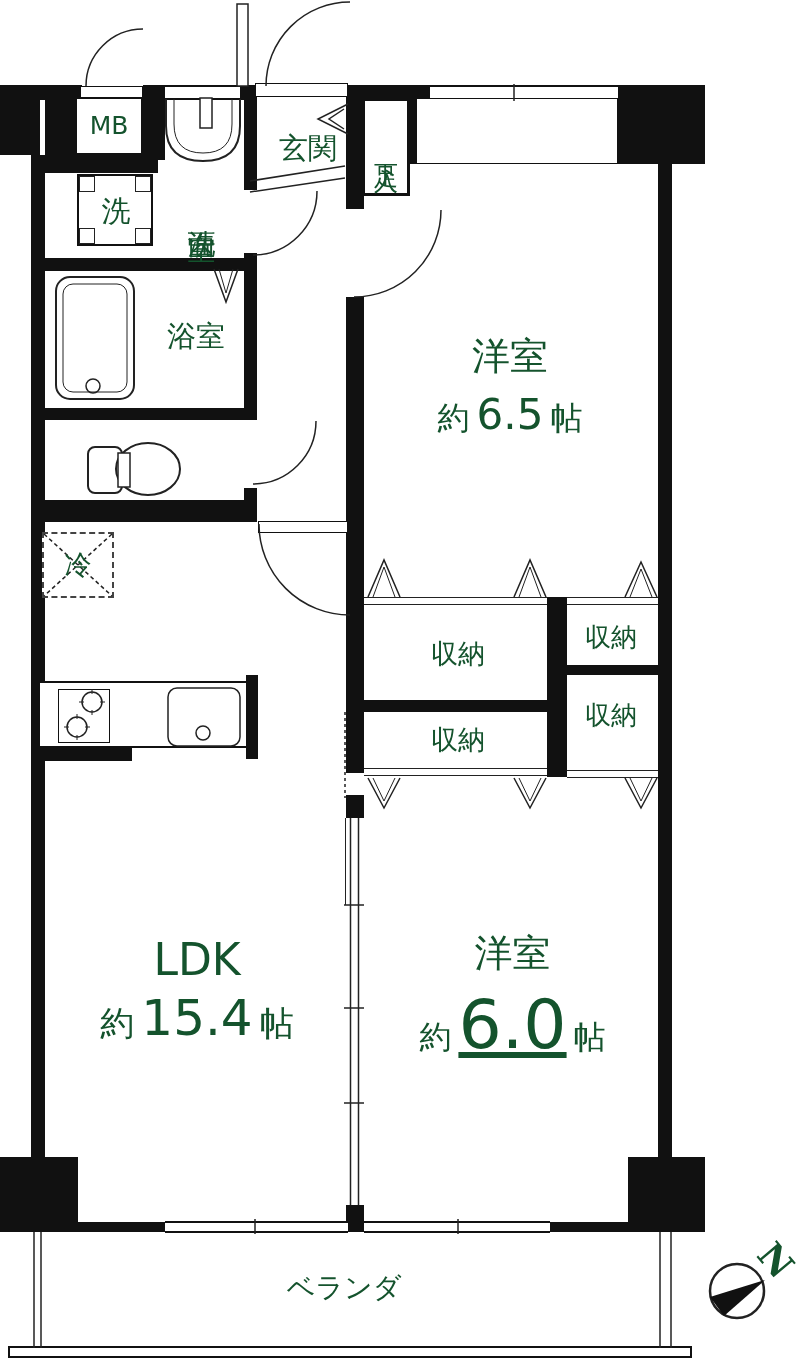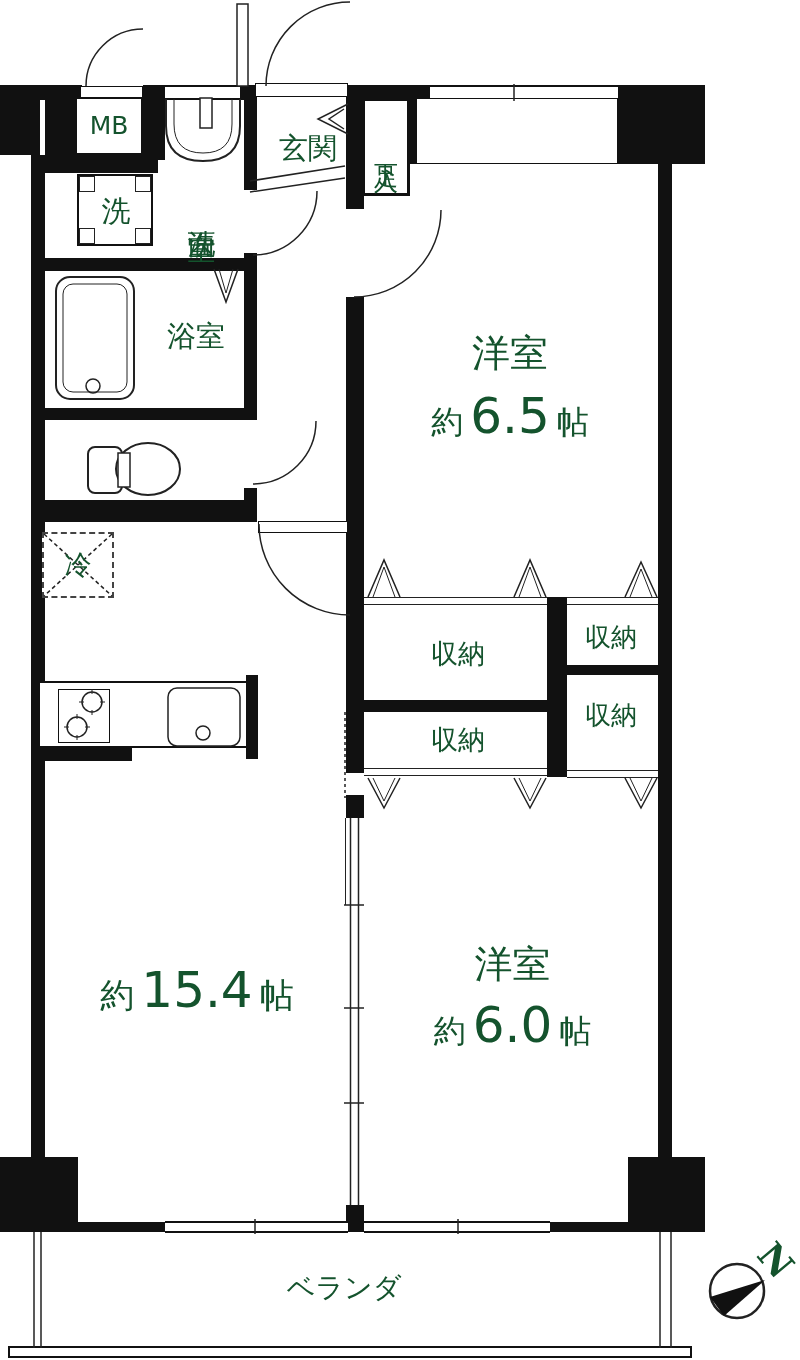--- a/index.html
+++ b/index.html
@@ -168,43 +168,44 @@
   <div class="label vtext" style="left:183px;top:162px;width:36px;height:98px;font-size:28px;">洗面室</div>
   <div class="label" style="left:264px;top:131px;width:88px;height:36px;font-size:29px;">玄関</div>
   <div class="label vtext" style="left:367px;top:103px;width:38px;height:90px;font-size:24px;">下足入</div>
   <div class="label" style="left:150px;top:320px;width:92px;height:34px;font-size:29px;">浴室</div>
   <div class="label" style="left:58px;top:545px;width:40px;height:40px;font-size:27px;">冷</div>
 
   <div class="roomblock" style="left:395px;top:320px;width:230px;height:132px;">
     <div style="font-size:38px;">洋室</div>
     <div class="size-row">
       <span style="font-size:32px;">約</span>
-      <span style="font-size:50px;">6.5</span>
+      <span style="font-size:42px;">6.5</span>
       <span style="font-size:32px;">帖</span>
     </div>
   </div>
 
   <div class="label" style="left:395px;top:636px;width:126px;height:36px;font-size:27px;">収納</div>
   <div class="label" style="left:565px;top:619px;width:92px;height:36px;font-size:26px;">収納</div>
   <div class="label" style="left:395px;top:722px;width:126px;height:36px;font-size:27px;">収納</div>
   <div class="label" style="left:565px;top:697px;width:92px;height:36px;font-size:26px;">収納</div>
 
   <div class="roomblock" style="left:72px;top:930px;width:250px;height:120px;gap:4px;">
+    <div style="font-size:44px;">LDK</div>
     <div class="size-row">
       <span style="font-size:34px;">約</span>
       <span style="font-size:50px;">15.4</span>
       <span style="font-size:34px;">帖</span>
     </div>
   </div>
 
   <div class="roomblock" style="left:400px;top:936px;width:225px;height:120px;gap:6px;">
     <div style="font-size:38px;">洋室</div>
     <div class="size-row">
       <span style="font-size:32px;">約</span>
-      <span style="font-size:50px;">6.0</span>
+      <span style="font-size:68px;text-decoration:underline;">6.0</span>
       <span style="font-size:32px;">帖</span>
     </div>
   </div>
 
   <div class="label" style="left:282px;top:1270px;width:124px;height:36px;font-size:28px;">ベランダ</div>
 
   <div class="label north-n" style="left:754px;top:1238px;width:44px;height:44px;font-size:36px;">N</div>
 
 </div>
 

